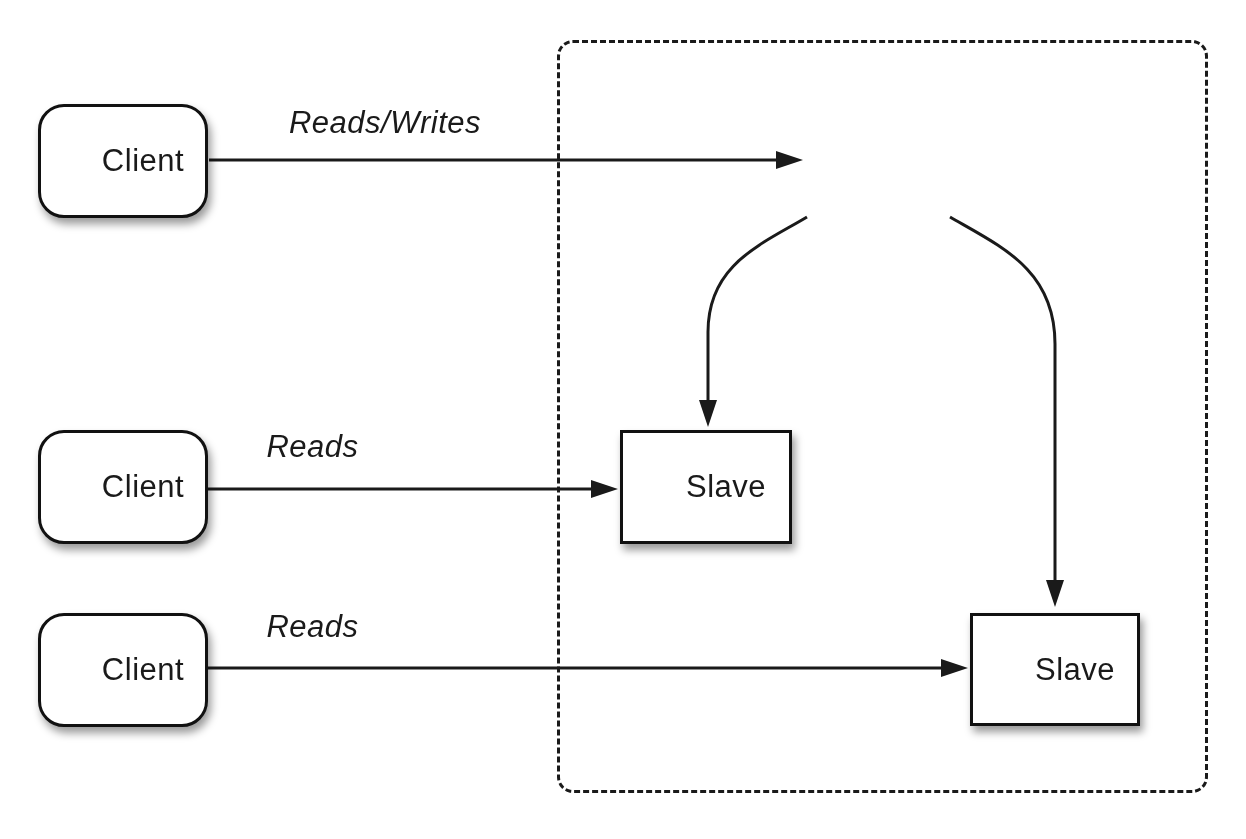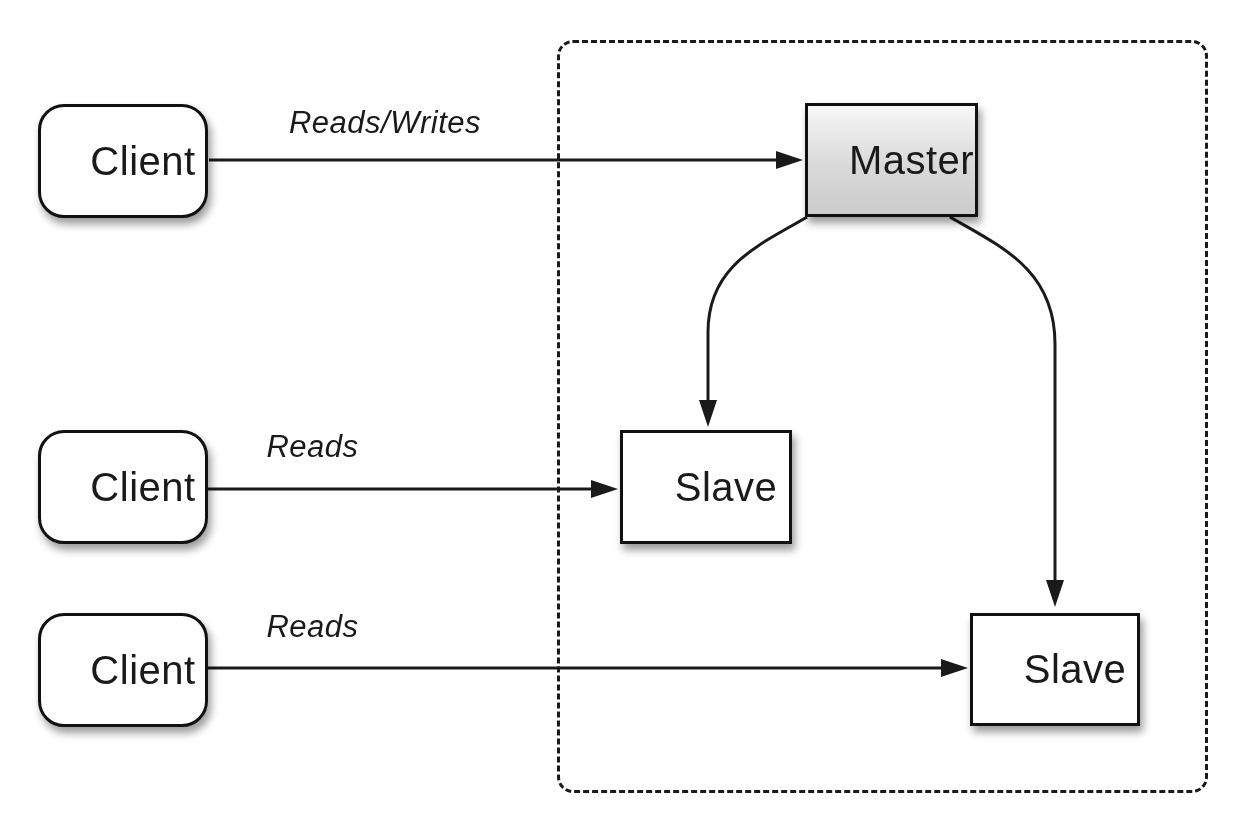--- a/index.html
+++ b/index.html
@@ -30,21 +30,21 @@
     background: transparent;
   }
   .node {
     position: absolute;
     display: flex;
     align-items: center;
     justify-content: center;
     background: #ffffff;
     border: 3.5px solid #111111;
     box-sizing: border-box;
-    font-size: 40px;
+    font-size: 31px;
     letter-spacing: 0.5px;
     box-shadow: 3px 6px 8px rgba(0,0,0,0.40);
     padding-left: 40px;
   }
   .node.client {
     left: 38px;
     width: 170px; height: 114px;
     border-radius: 26px;
   }
   .client-1 { top: 104px; }
@@ -105,23 +105,20 @@
   <div class="node client client-1">
     <span>Client</span>
   </div>
   <div class="node client client-2">
     <span>Client</span>
   </div>
   <div class="node client client-3">
     <span>Client</span>
   </div>
 
-  <div class="node master">
-    <span>Master</span>
-  </div>
 
   <div class="node slave-1">
     <span>Slave</span>
   </div>
   <div class="node slave-2">
     <span>Slave</span>
   </div>
 
   <div class="edge-label label-reads-writes">Reads/Writes</div>
   <div class="edge-label label-reads-2">Reads</div>

